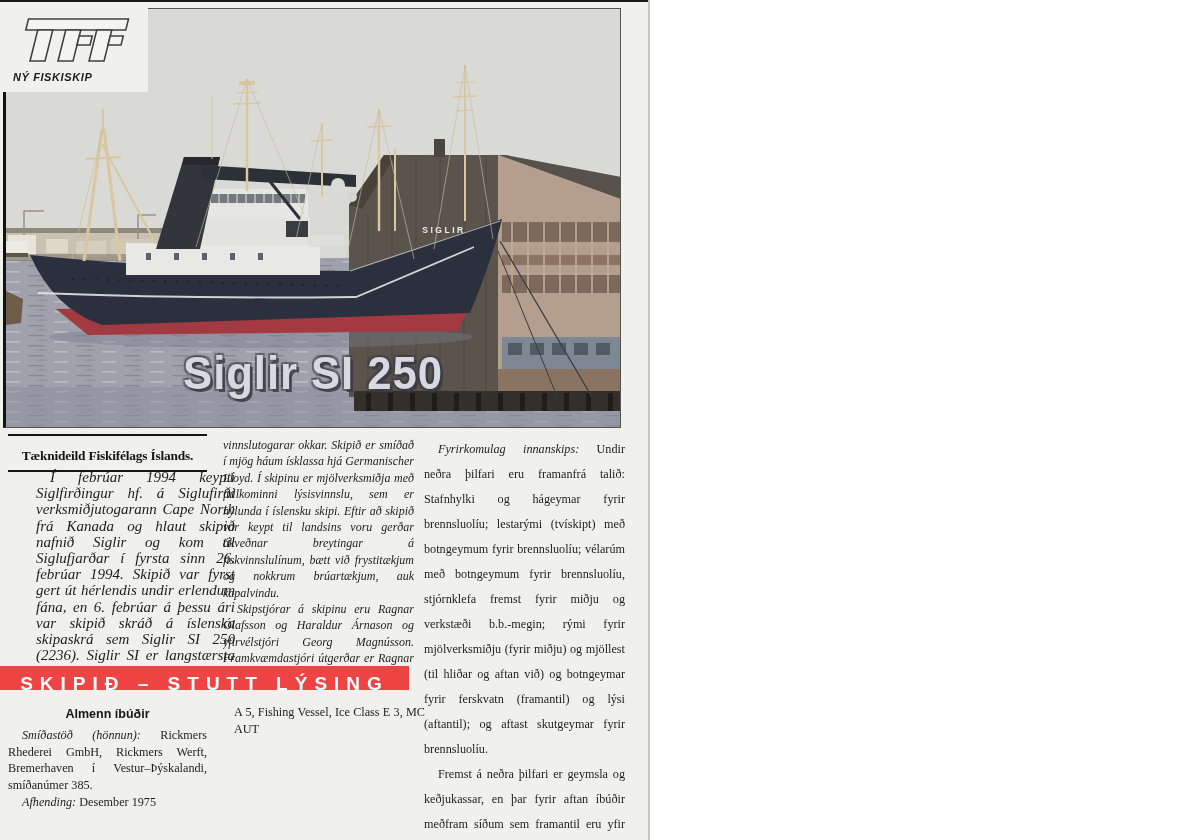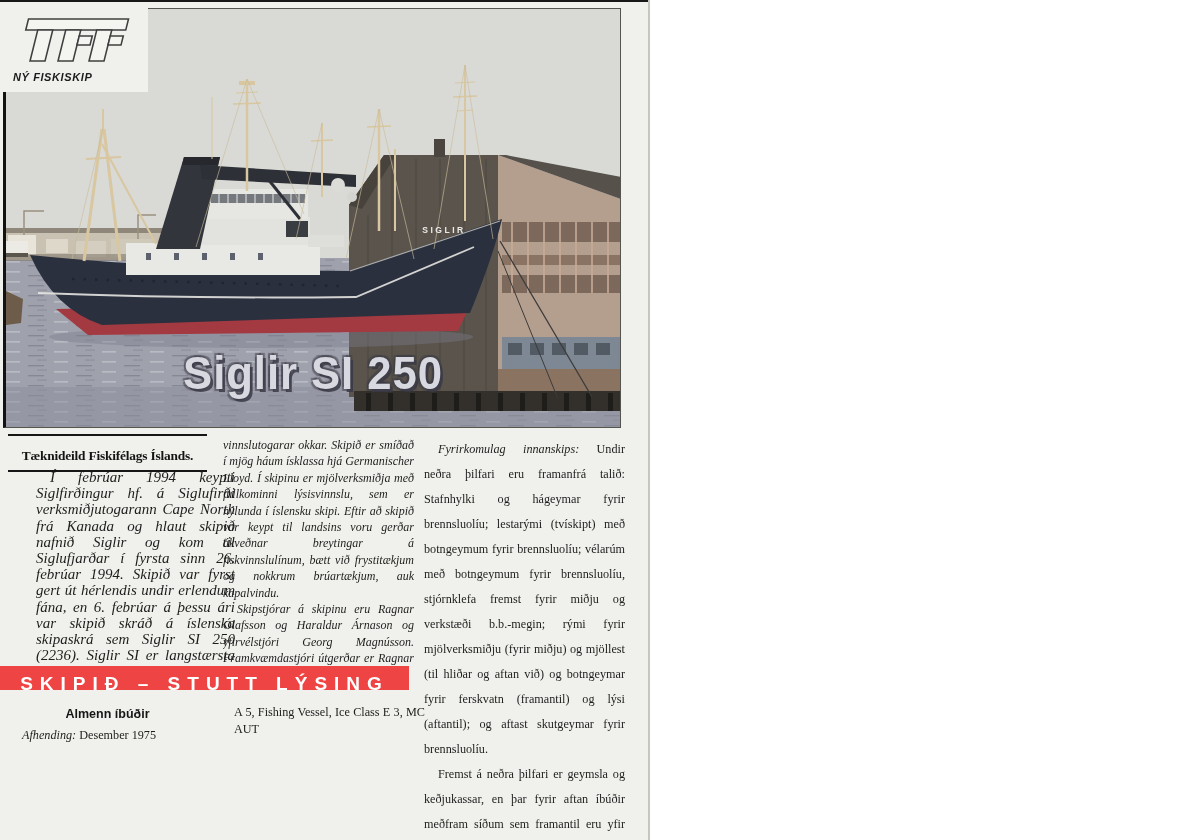--- a/index.html
+++ b/index.html
@@ -283,20 +283,21 @@
   <div class="col col3">
     <p class="indent"><span class="lbl">Fyrirkomulag innanskips:</span> <span>Undir neðra þilfari eru framanfrá talið: Stafnhylki og hágeymar fyrir brennsluolíu; lestarými (tvískipt) með botngeymum fyrir brennsluolíu; vélarúm með botngeymum fyrir brennsluolíu, stjórnklefa fremst fyrir miðju og verkstæði b.b.-megin; rými fyrir mjölverksmiðju (fyrir miðju) og mjöllest (til hliðar og aftan við) og botngeymar fyrir ferskvatn (framantil) og lýsi (aftantil); og aftast skutgeymar fyrir brennsluolíu.</span></p>
     <p class="indent">Fremst á neðra þilfari er geymsla og keðjukassar, en þar fyrir aftan íbúðir meðfram síðum sem framantil eru yfir breidd skips. Aftan við íbúðarými í síðum eru vélarreisn, verkstæði, rými fyrir frystivélabúnað o.fl. Á milli íbúða og aftan við er fiskvinnslurýmið með fiskmóttöku aftast. Aftan við móttöku er stýrisvélarými og til hliðar við netageymslur o.fl.</p>
     <p class="indent">Á efra þilfari er íbúðarými með</p>
   </div>
 
   <div class="banner">SKIPIÐ – STUTT LÝSING</div>
 
   <div class="col col1-bottom">
     <div class="subhead">Almenn íbúðir</div>
+    <p class="indent"><span class="lbl">Smíðastöð (hönnun):</span> <span>Rickmers Rhederei GmbH, Rickmers Werft, Bremerhaven í Vestur–Þýskalandi, smíðanúmer 385.</span></p>
     <p class="indent"><span class="lbl">Afhending:</span> <span>Desember 1975</span></p>
 
   </div>
 
   <div class="col col2-bottom">
     <p>A 5, Fishing Vessel, Ice Class E 3, MC AUT</p>
   </div>
 
   <div class="page-right-edge"></div>
 </div>

